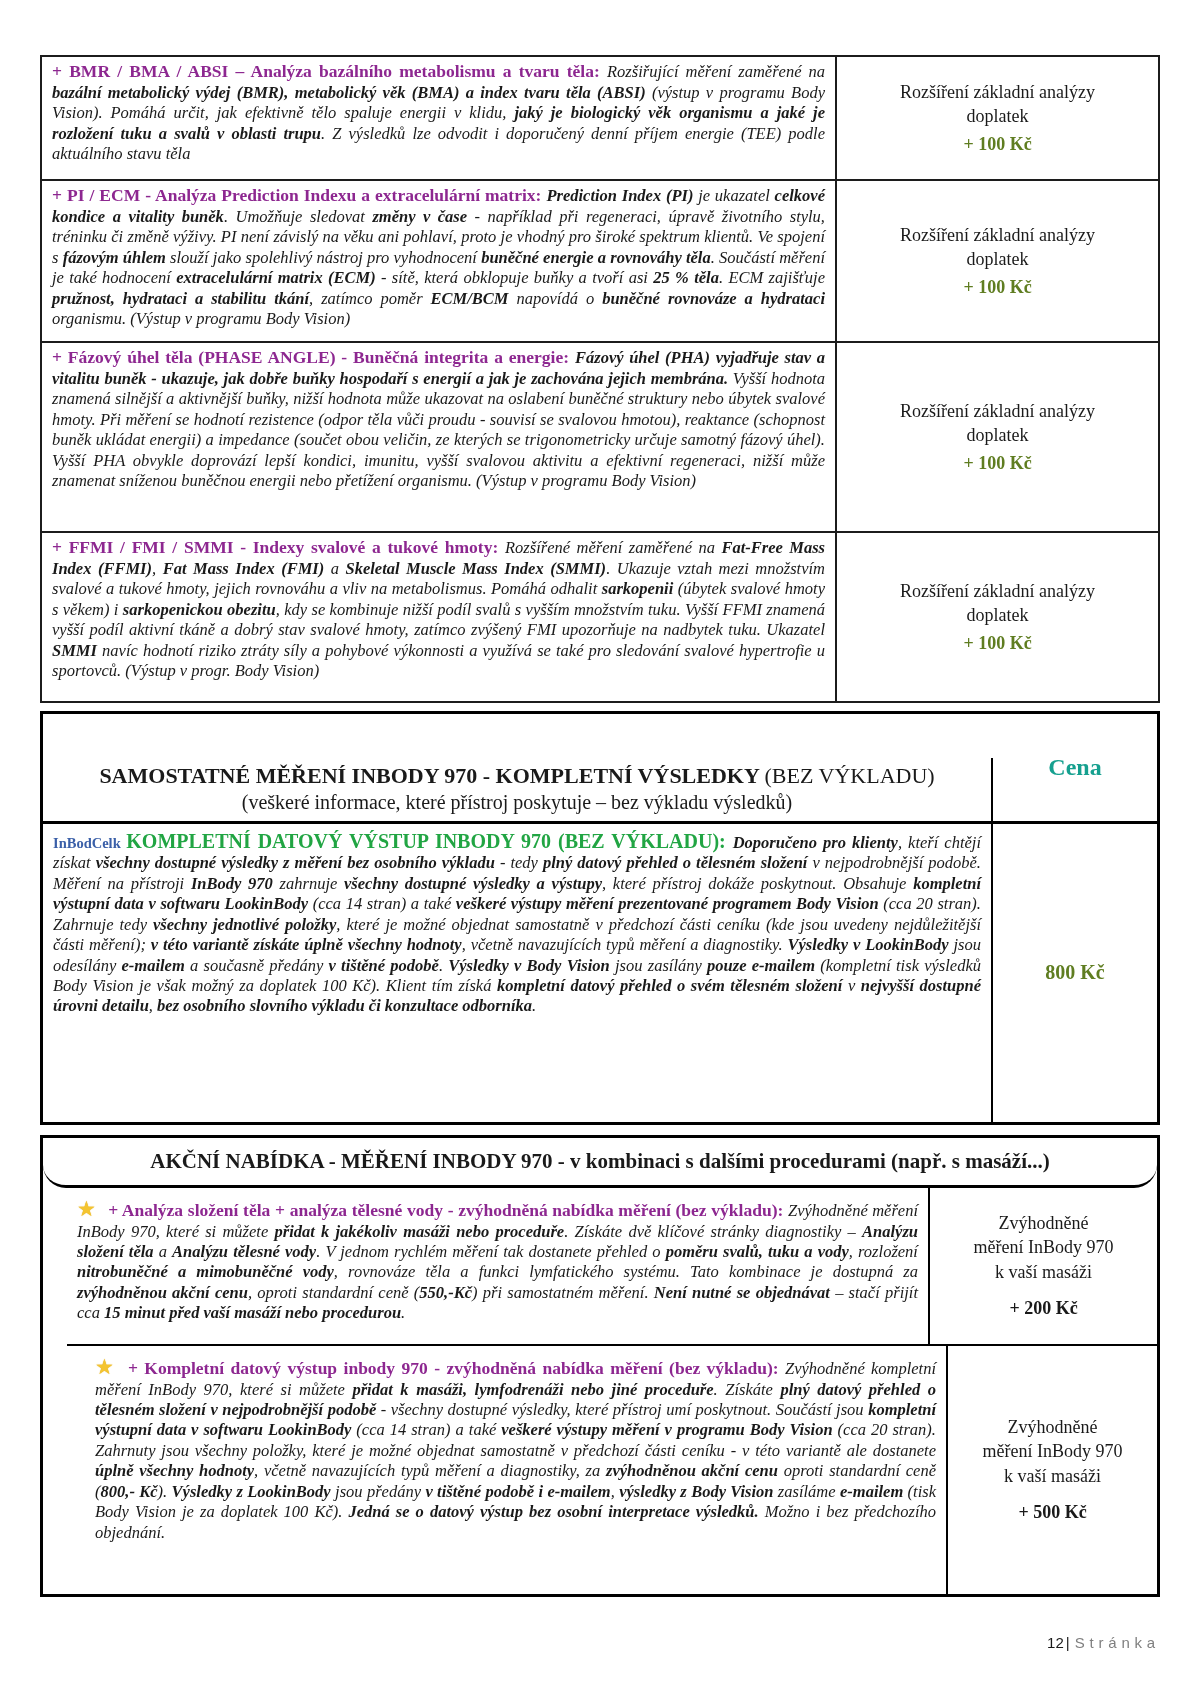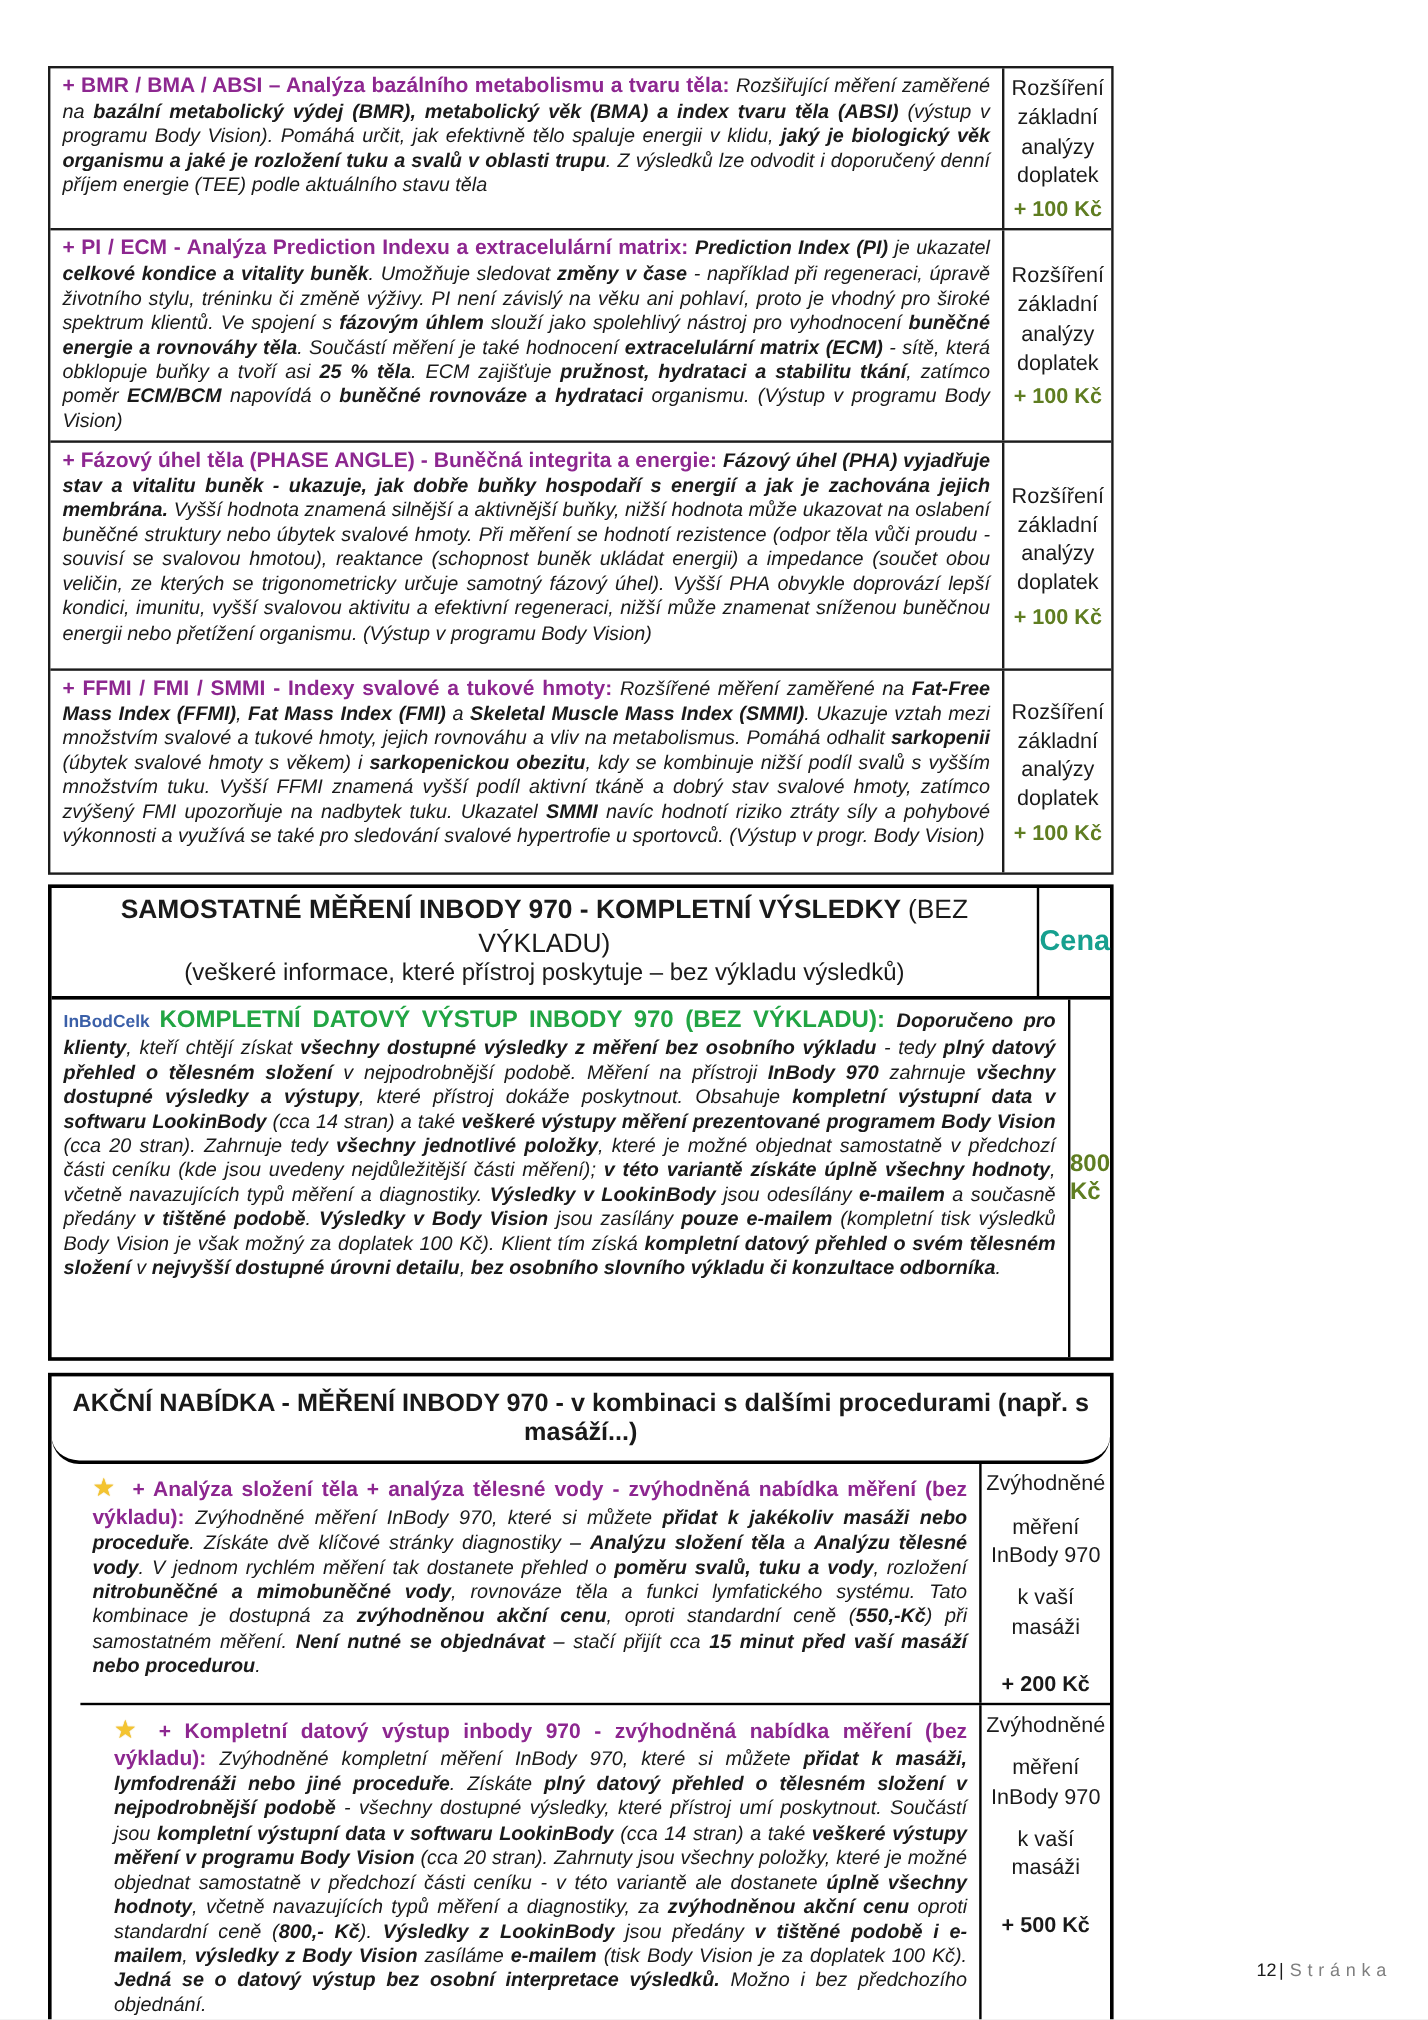--- a/index.html
+++ b/index.html
@@ -1,58 +1,58 @@
 <!DOCTYPE html>
 <html lang="cs"><head>
 <meta charset="utf-8">
 <style>
   html,body{margin:0;padding:0;background:#e9e9e9;}
   .doc{
     width:1190px;height:1683px;background:#ffffff;position:relative;
     box-sizing:border-box;padding:55px 30px 0 40px;overflow:hidden;
     font-family:"Liberation Sans", sans-serif;color:#1a1a1a;
   }
-  .tbl{width:888px;box-sizing:border-box;}
+  .tbl{width:1120px;box-sizing:border-box;font-family:Liberation Serif, serif;}
   
   .t1{border:2px solid #1c1c1c;}
   .t1-row{display:flex;}
   .t1-row + .t1-row{border-top:2px solid #1c1c1c;}
   .t1-desc{width:795px;box-sizing:border-box;border-right:2px solid #1c1c1c;padding:4px 10px 6px 10px;}
   .t1-price{flex:1;display:flex;flex-direction:column;justify-content:center;align-items:center;
     text-align:center;font-size:18px;line-height:1.35;padding:4px;}
   .price-olive{font-weight:bold;color:#5f7d21;margin-top:4px;}
   .desc-par{font-size:16.5px;line-height:1.24;text-align:justify;margin:0;}
   .seg-r{font-style:italic;}
   .seg-b{font-style:italic;font-weight:bold;}
   .seg-h{color:#8d2790;font-weight:bold;font-size:17.5px;}
   .seg-B{font-weight:bold;}
   .seg-n{font-weight:normal;}
   .seg-blue{color:#3a5fa8;font-weight:bold;font-size:14.5px;}
   .seg-green{color:#21a543;font-weight:bold;font-size:20px;}
   .r1{min-height:122px;} .r2{min-height:160px;} .r3{min-height:188px;} .r4{min-height:168px;}
   
   .t2{margin-top:8px;border:3px solid #000;}
   .t2-header{display:flex;border-bottom:3px solid #000;}
-  .t2-header-main{width:950px;box-sizing:border-box;border-right:2px solid #000;text-align:center;padding:4px 6px 6px 6px;}
+  .t2-header-main{width:950px;box-sizing:border-box;border-right:2px solid #000;text-align:center;padding:4px 6px 6px 6px;margin-top:44px;}
   .t2-title{font-size:22px;line-height:1.25;}
   .t2-subtitle{font-size:20px;line-height:1.25;}
   .t2-cena{flex:1;display:flex;align-items:center;justify-content:center;
     color:#16a08f;font-weight:bold;font-size:24px;}
   .t2-body{display:flex;}
   .t2-desc{width:950px;box-sizing:border-box;border-right:2px solid #000;padding:5px 10px 7px 10px;min-height:298px;}
   .t2-price{flex:1;display:flex;align-items:center;justify-content:center;
     font-weight:bold;font-size:20px;color:#5f7d21;}
   
   .t3{margin-top:10px;border:3px solid #000;}
   .t3-header{border-bottom:3px solid #000;text-align:center;font-weight:bold;font-size:21px;padding:11px 6px;border-radius:23px;}
   .t3-row{display:flex;margin-left:24px;}
   .t3-row + .t3-row{border-top:2px solid #000;}
   .t3-desc{width:863px;box-sizing:border-box;border-right:2px solid #000;padding:8px 10px 8px 10px;}
-  .t3-price{flex:1;display:flex;flex-direction:column;align-items:center;
-    font-size:18px;line-height:1.35;text-align:center;padding:4px;gap:11px;}
+  .t3-price{flex:1;display:flex;flex-direction:column;align-items:center;justify-content:center;
+    font-size:18px;line-height:1.35;text-align:center;padding:4px;}
   .price-black{font-weight:bold;margin-top:12px;}
   .ra{min-height:156px;} .rb{min-height:248px;padding-left:18px;}
   .star{color:#f4c430;font-size:21px;font-style:normal;margin-right:12px;text-shadow:0 0 1px #d9a514;}
   
   .footer{position:absolute;right:30px;bottom:32px;font-size:15px;}
   .footer .num{color:#1a1a1a;}
   .footer .pipe{color:#1a1a1a;margin:0 5px 0 2px;}
   .footer .label{color:#7f7f7f;letter-spacing:0.32em;}
 </style>
 </head>

